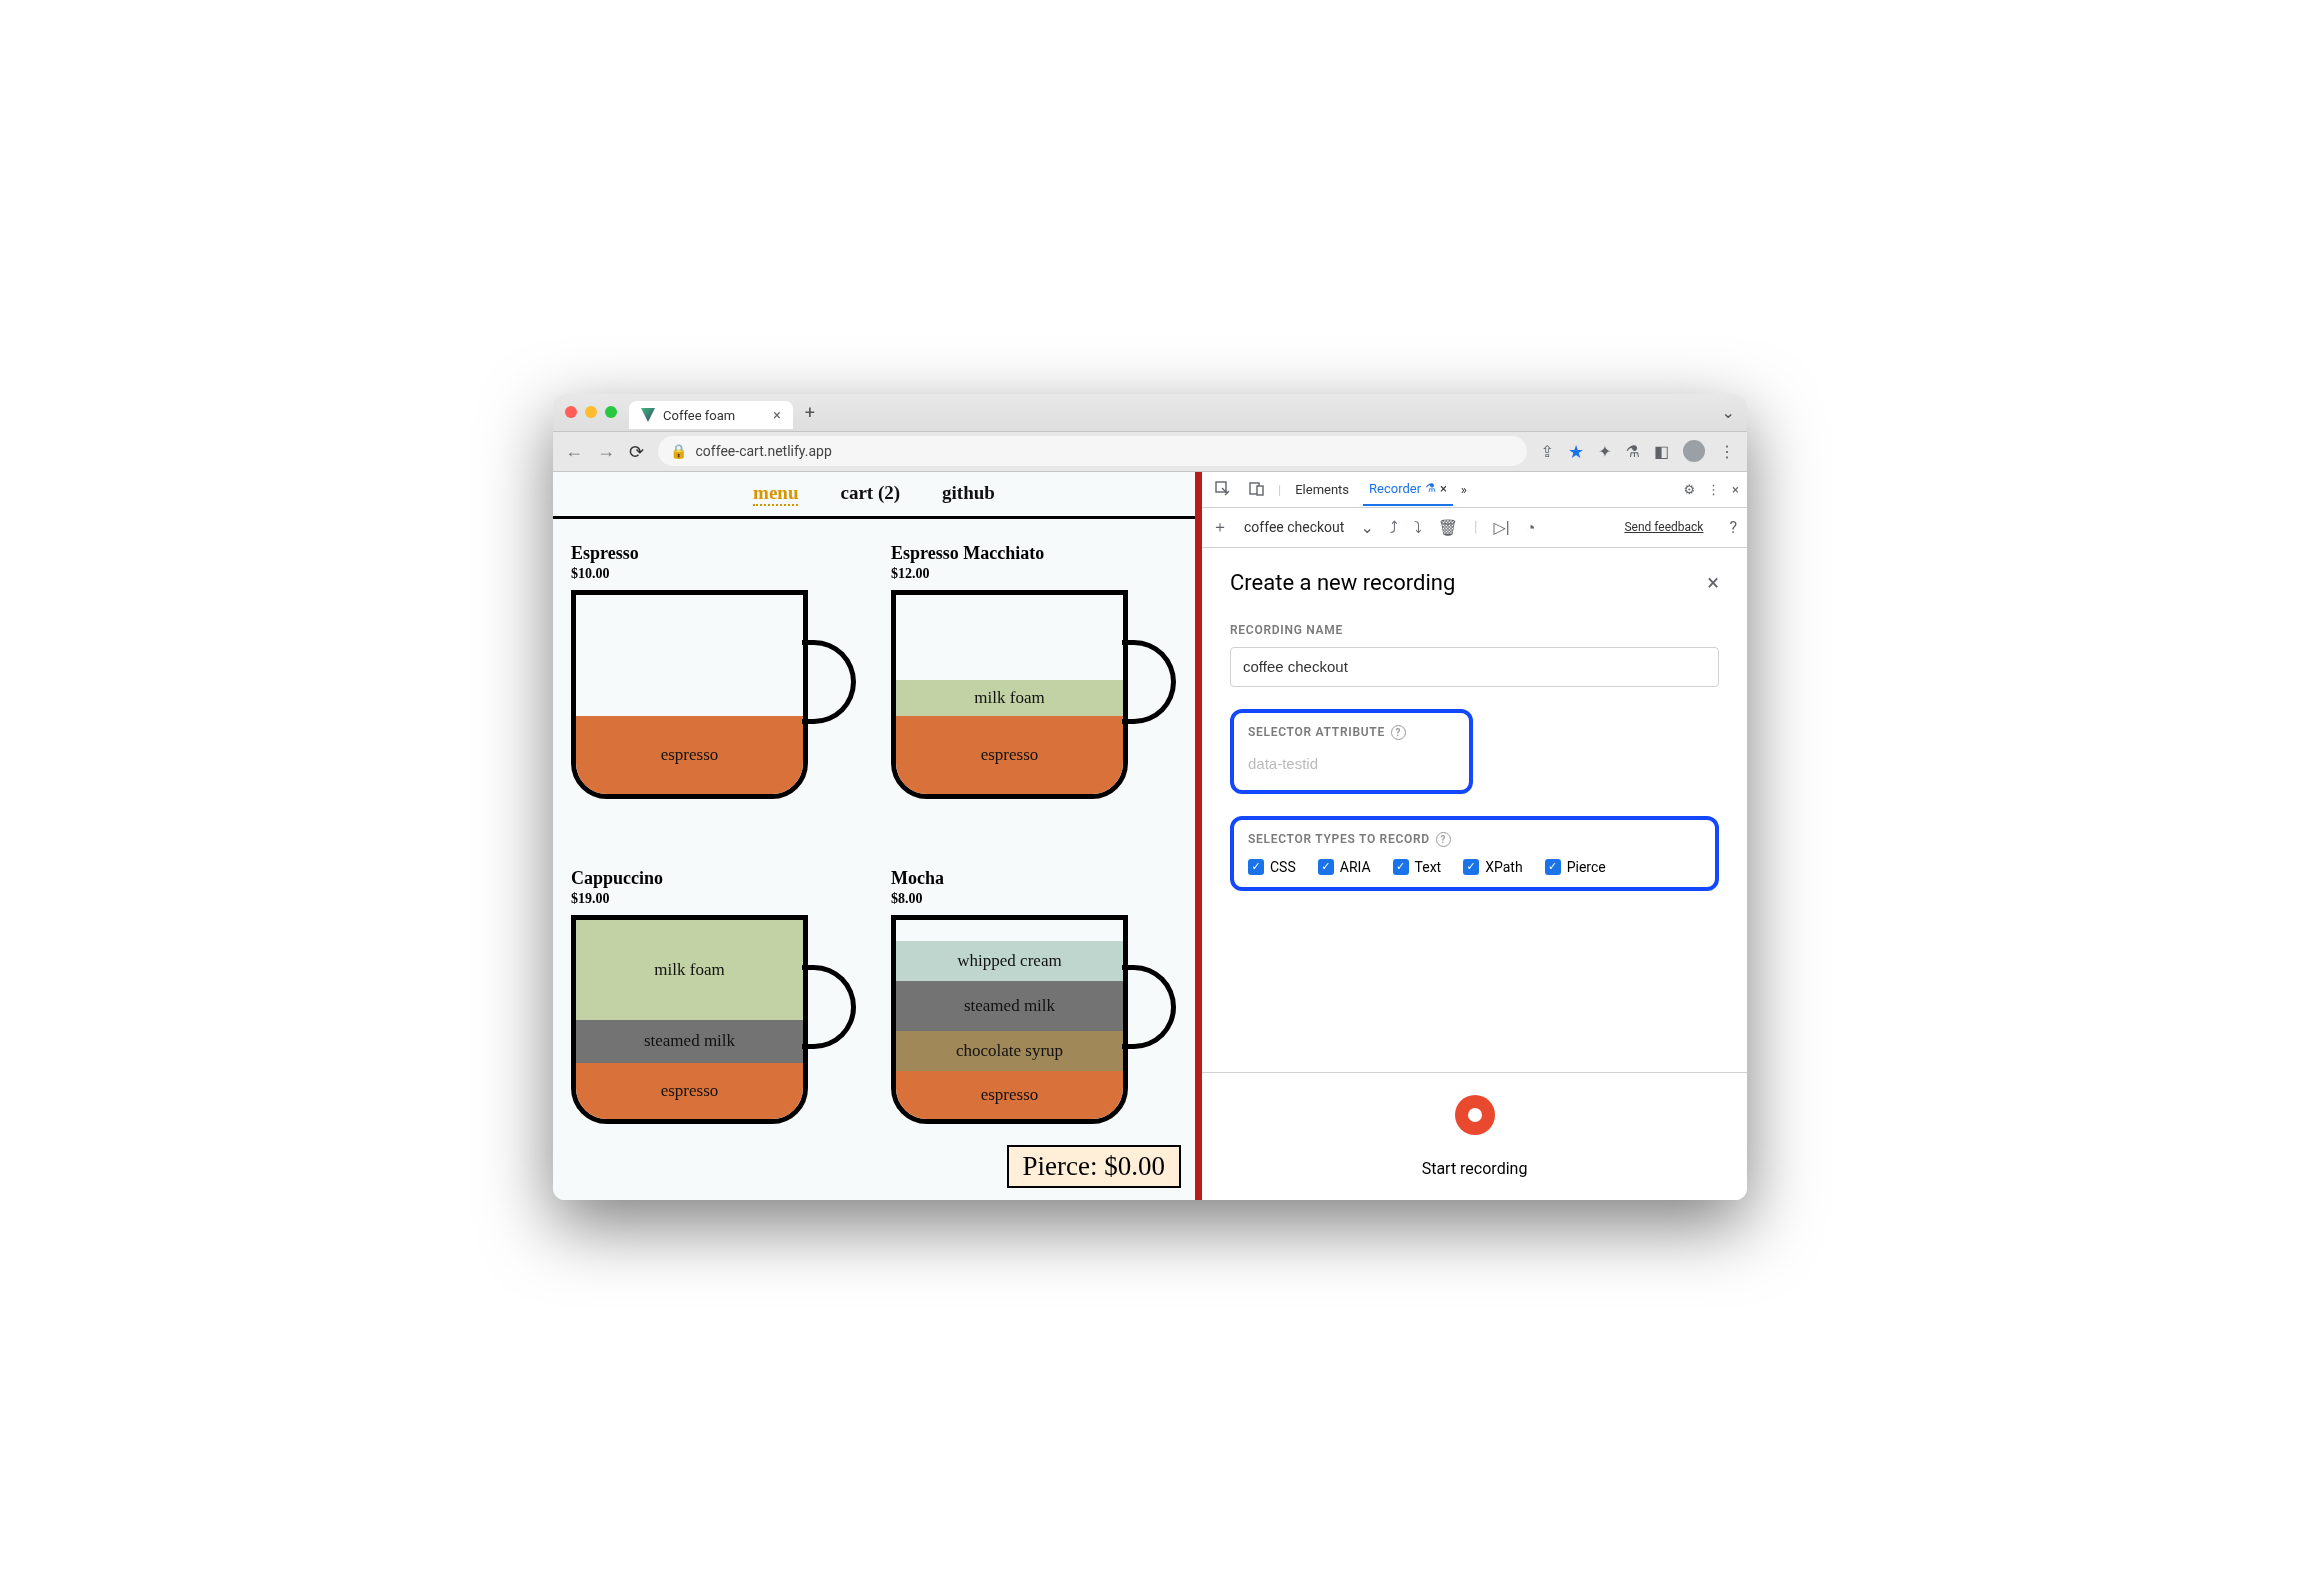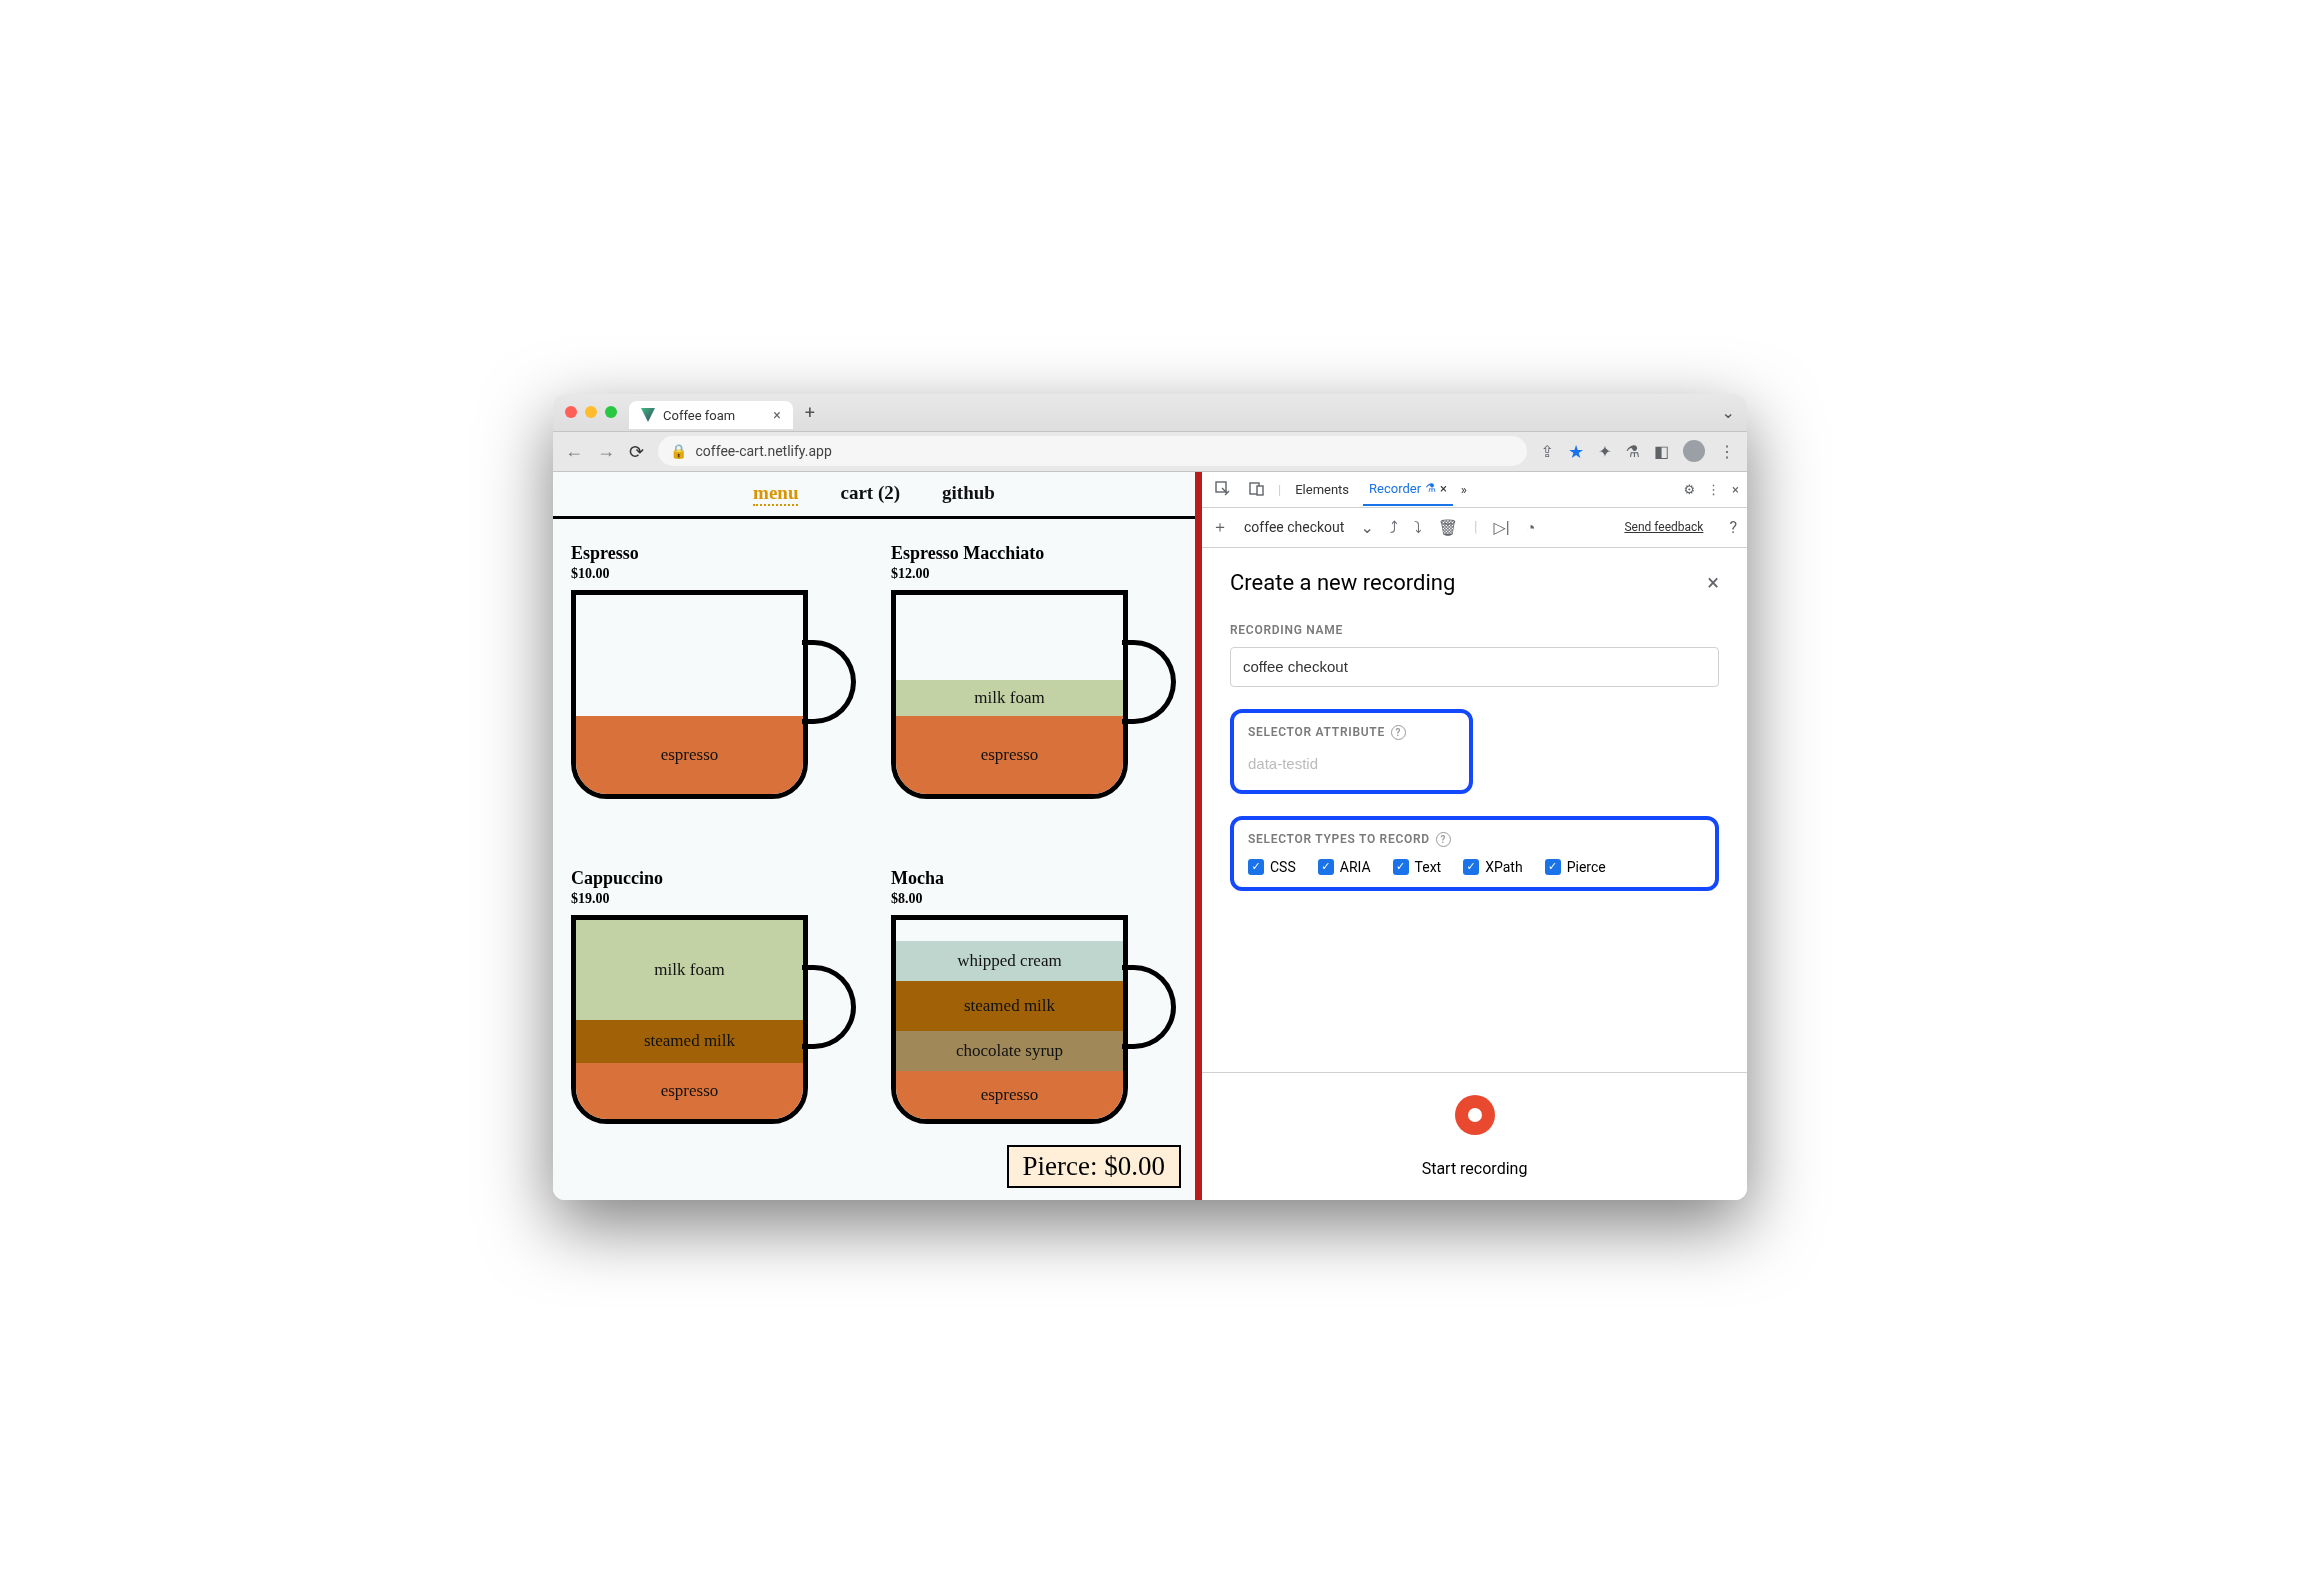--- a/index.html
+++ b/index.html
@@ -30,21 +30,21 @@
 .page hr.sep{border:none;border-top:3px solid #000;margin:0}
 .grid{display:grid;grid-template-columns:1fr 1fr;gap:18px 34px;padding:24px 18px;flex:1;overflow:hidden}
 .item h3{font-family:Georgia,serif;font-size:18px;font-weight:bold}
 .item .price{font-family:Georgia,serif;font-size:14px;font-weight:bold;margin-top:2px}
 .cup{position:relative;margin-top:8px;height:209px}
 .body{position:absolute;left:0;top:0;width:237px;height:209px;border:5px solid #000;border-radius:0 0 36px 36px;background:#F6FAFA;overflow:hidden;display:flex;flex-direction:column;justify-content:flex-end}
 .handle{position:absolute;left:231px;top:50px;width:54px;height:84px;border:5px solid #000;border-left:none;border-radius:0 42px 42px 0}
 .layer{font-family:Georgia,serif;font-size:17px;display:flex;align-items:center;justify-content:center;color:#111}
 .l-esp{background:#D9713B;height:78px}
 .l-foam{background:#C3D2A5;height:36px}
-.l-steam{background:#a16207;height:50px}
+.l-steam{background:#737373;height:50px}
 .l-whip{background:#BFD6CE;height:40px}
 .l-choc{background:#A08858;height:40px}
 .cap .body .l-foam{height:100px}
 .cap .body .l-steam{height:44px}
 .cap .body .l-esp{height:56px}
 .mocha .body .l-esp{height:48px}
 .total{position:absolute;right:14px;bottom:12px;background:#FFEFD9;border:2px solid #000;padding:4px 14px;font-family:Georgia,serif;font-size:27px}
 .devtools{flex:1;display:flex;flex-direction:column;background:#fff;min-width:0}
 .dt-tabs{height:36px;border-bottom:1px solid #d0d0d0;display:flex;align-items:center;padding:0 8px;gap:8px;font-size:13px;color:#333}
 .dt-ic{width:26px;display:flex;justify-content:center;color:#5f6368;cursor:pointer}

